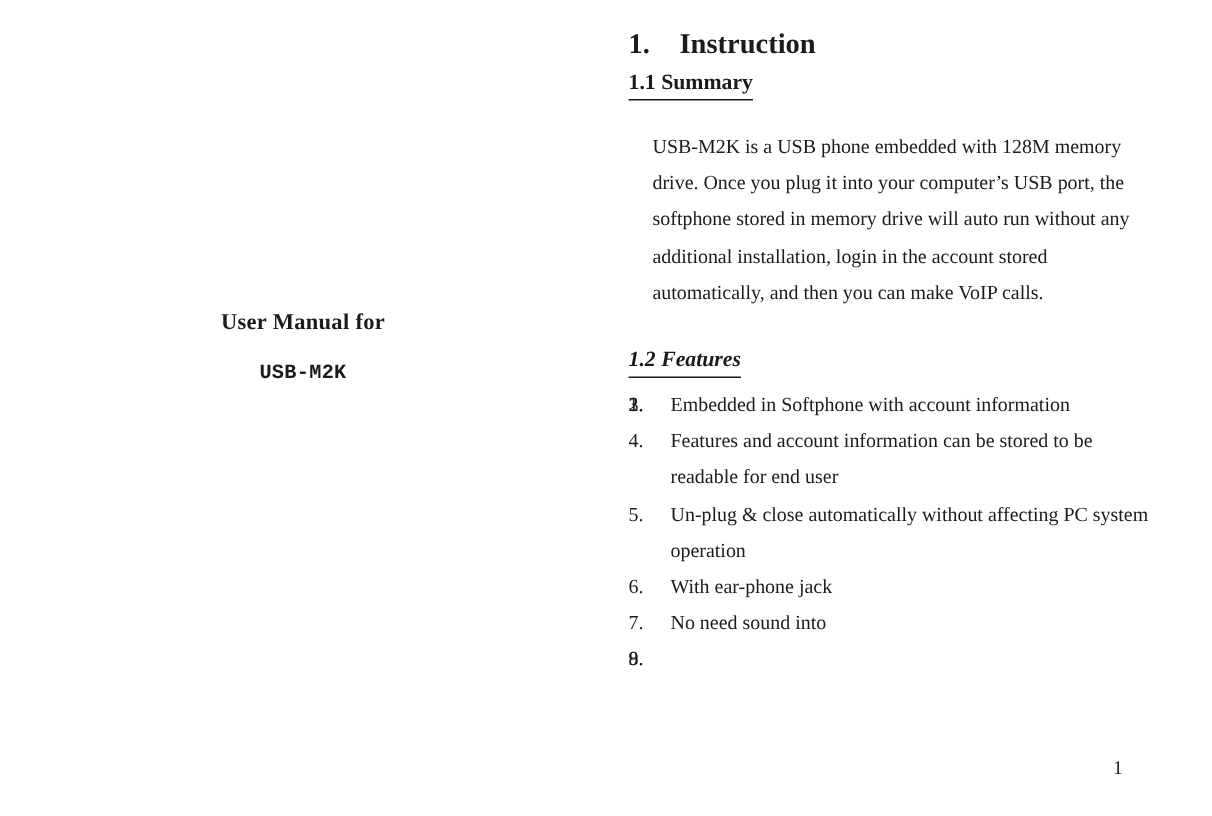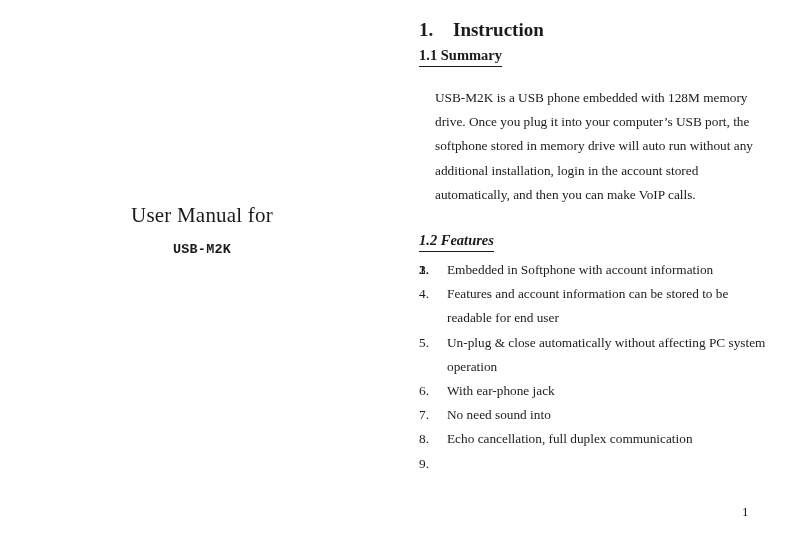--- a/index.html
+++ b/index.html
@@ -26,22 +26,22 @@
 
   
   .cover-block {
     position: absolute;
     left: 0px;
     top: 200px;
     width: 404px;
     text-align: center;
   }
   .cover-title {
-    font-size: 21px;
-    font-weight: normal;
+    font-size: 15px;
+    font-weight: bold;
     line-height: 30px;
     letter-spacing: 0.2px;
     white-space: nowrap;
   }
   .cover-subtitle {
     font-size: 13.5px;
     font-weight: bold;
     line-height: 22px;
     margin-top: 9px;
     letter-spacing: 0.2px;
@@ -143,21 +143,21 @@
     </div>
 
     <ol class="feat-list" id="feature-list">
         <li class="feat-item"><span class="feat-num">1.</span></li>
         <li class="feat-item"><span class="feat-num">2.</span></li>
         <li class="feat-item"><span class="feat-num">3.</span><span class="feat-text">Embedded in Softphone with account information</span></li>
         <li class="feat-item"><span class="feat-num">4.</span><span class="feat-text">Features and account information can be stored to be readable for end user</span></li>
         <li class="feat-item"><span class="feat-num">5.</span><span class="feat-text">Un-plug &amp; close automatically without affecting PC system operation</span></li>
         <li class="feat-item"><span class="feat-num">6.</span><span class="feat-text">With ear-phone jack</span></li>
         <li class="feat-item"><span class="feat-num">7.</span><span class="feat-text">No need sound into</span></li>
-        <li class="feat-item"><span class="feat-num">8.</span><span class="feat-text">Echo cancellation, full duplex communication</span></li>
+        <li class="feat-item"><span class="feat-num">8.</span></li>
         <li class="feat-item"><span class="feat-num">9.</span></li>
       </ol>
 
   </div>
 
   <div class="page-number">1</div>
 
 </div>
 
 </body></html>

